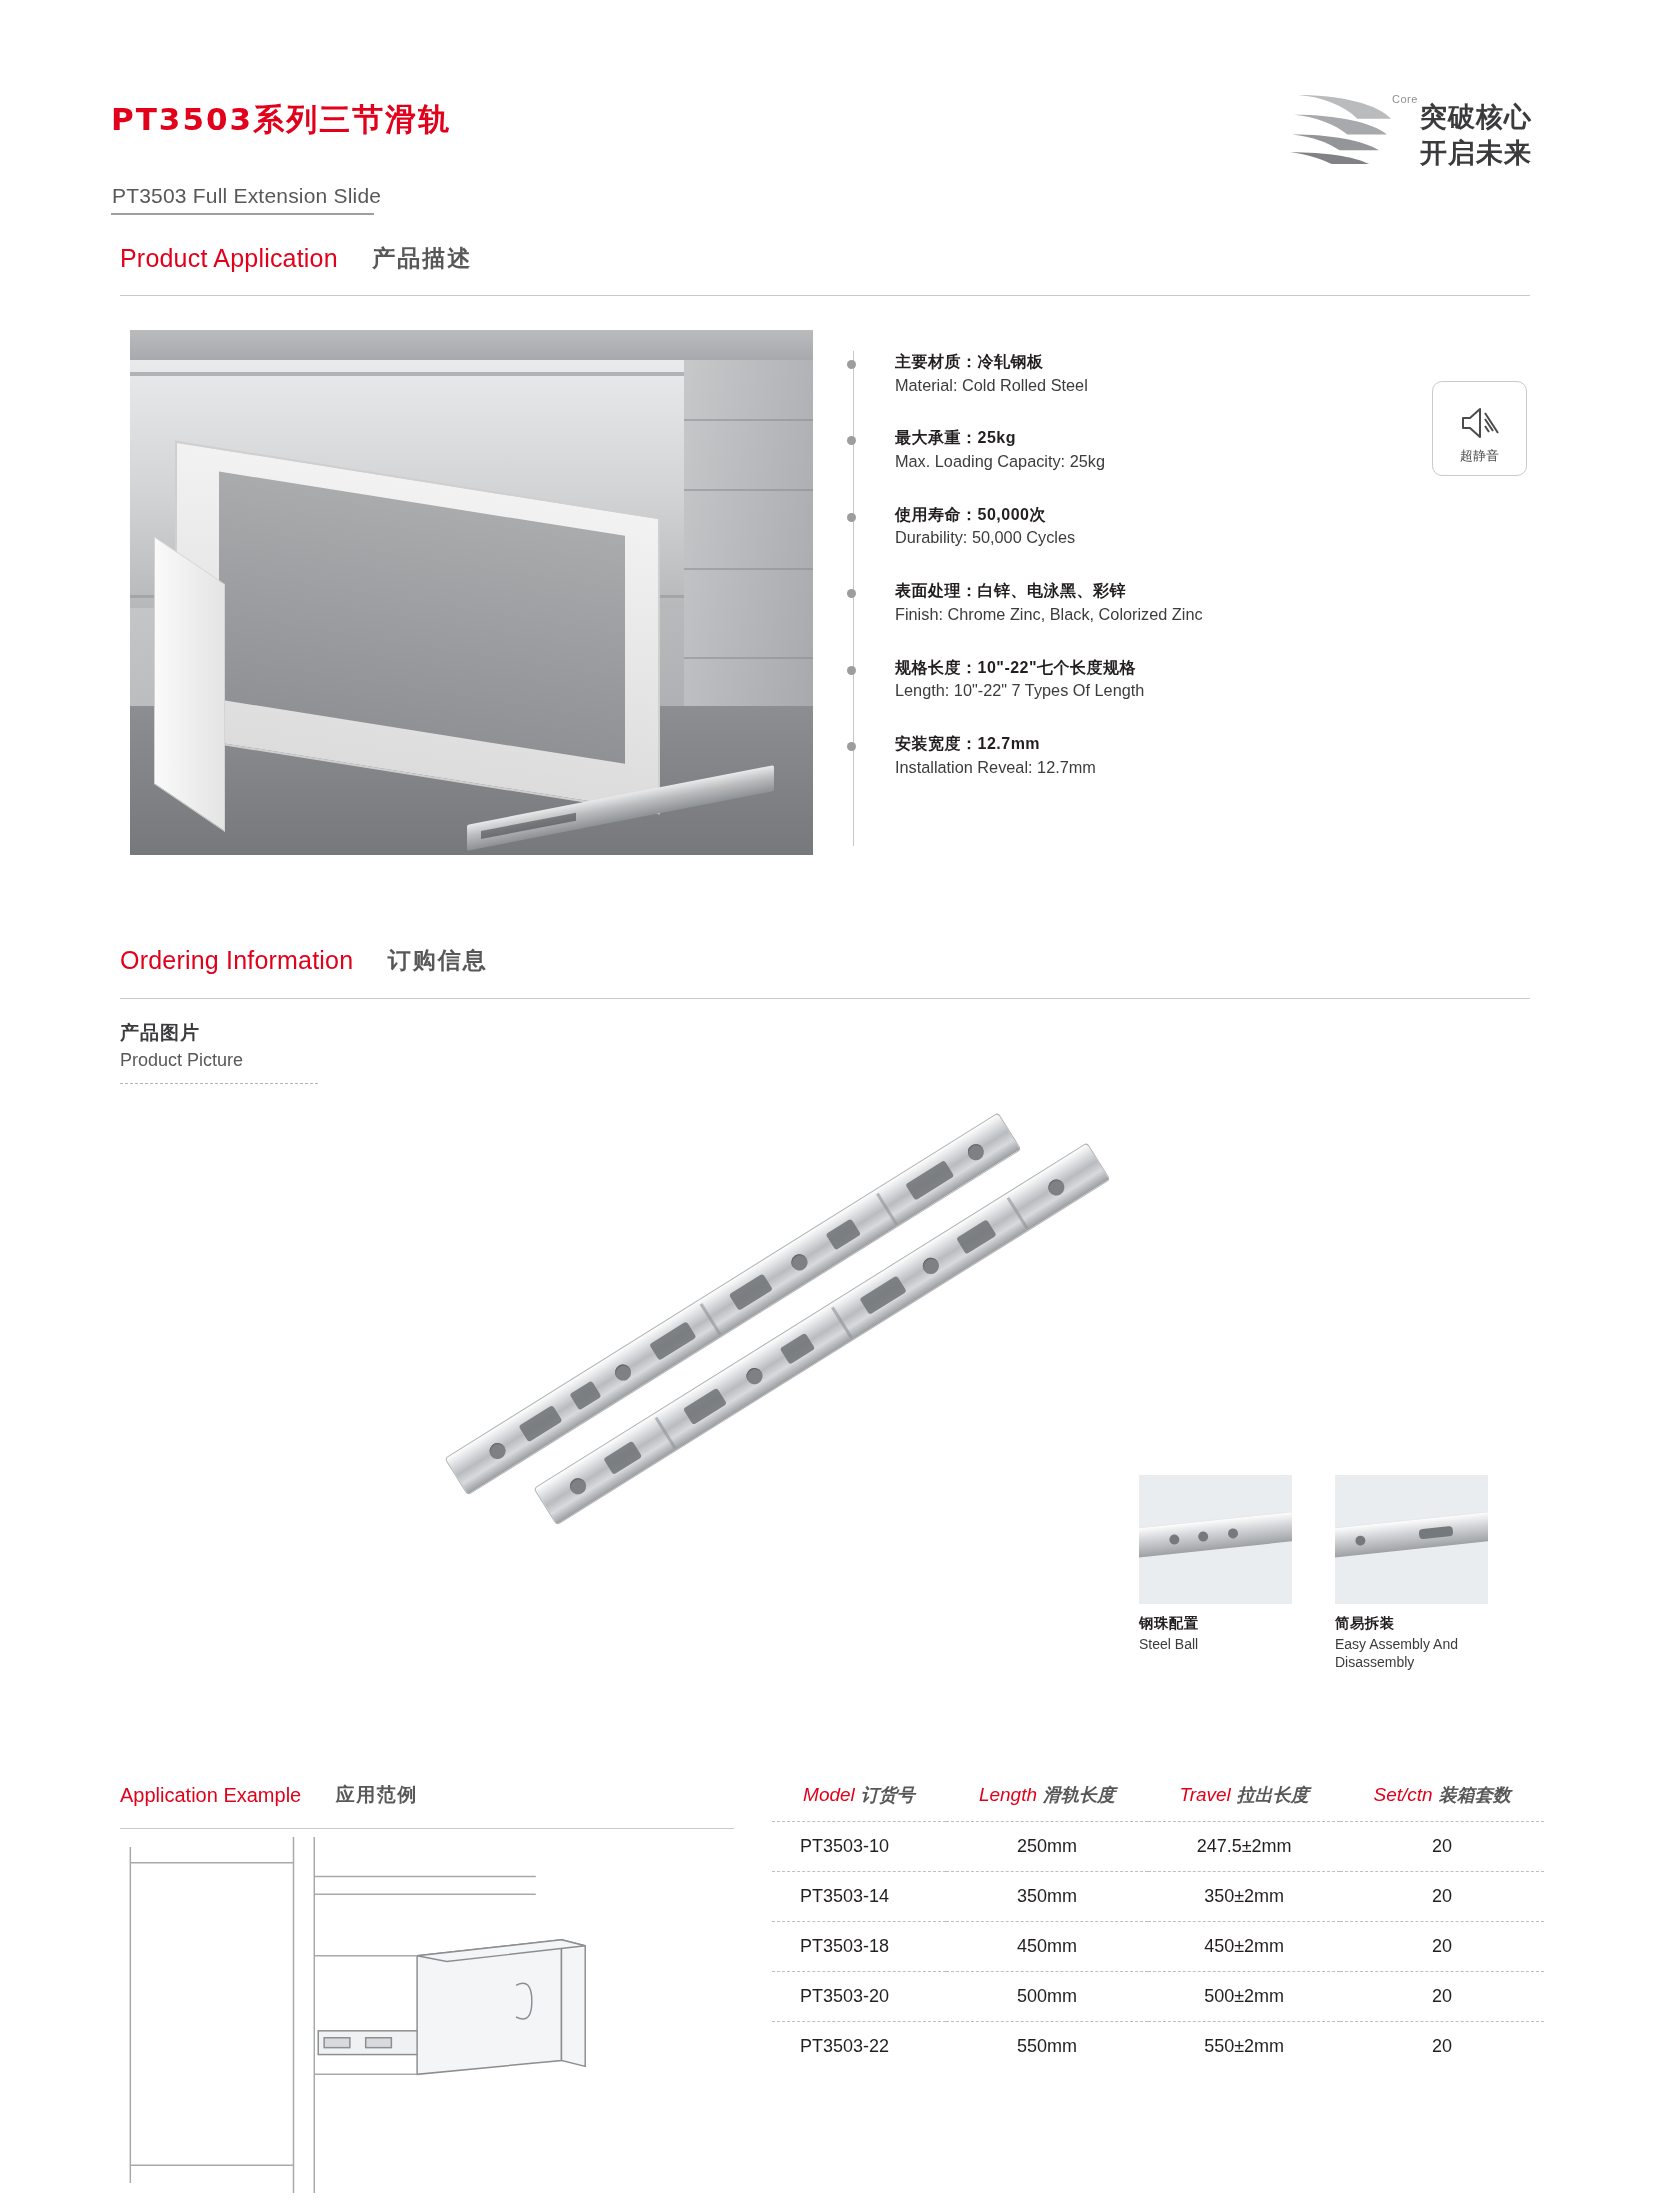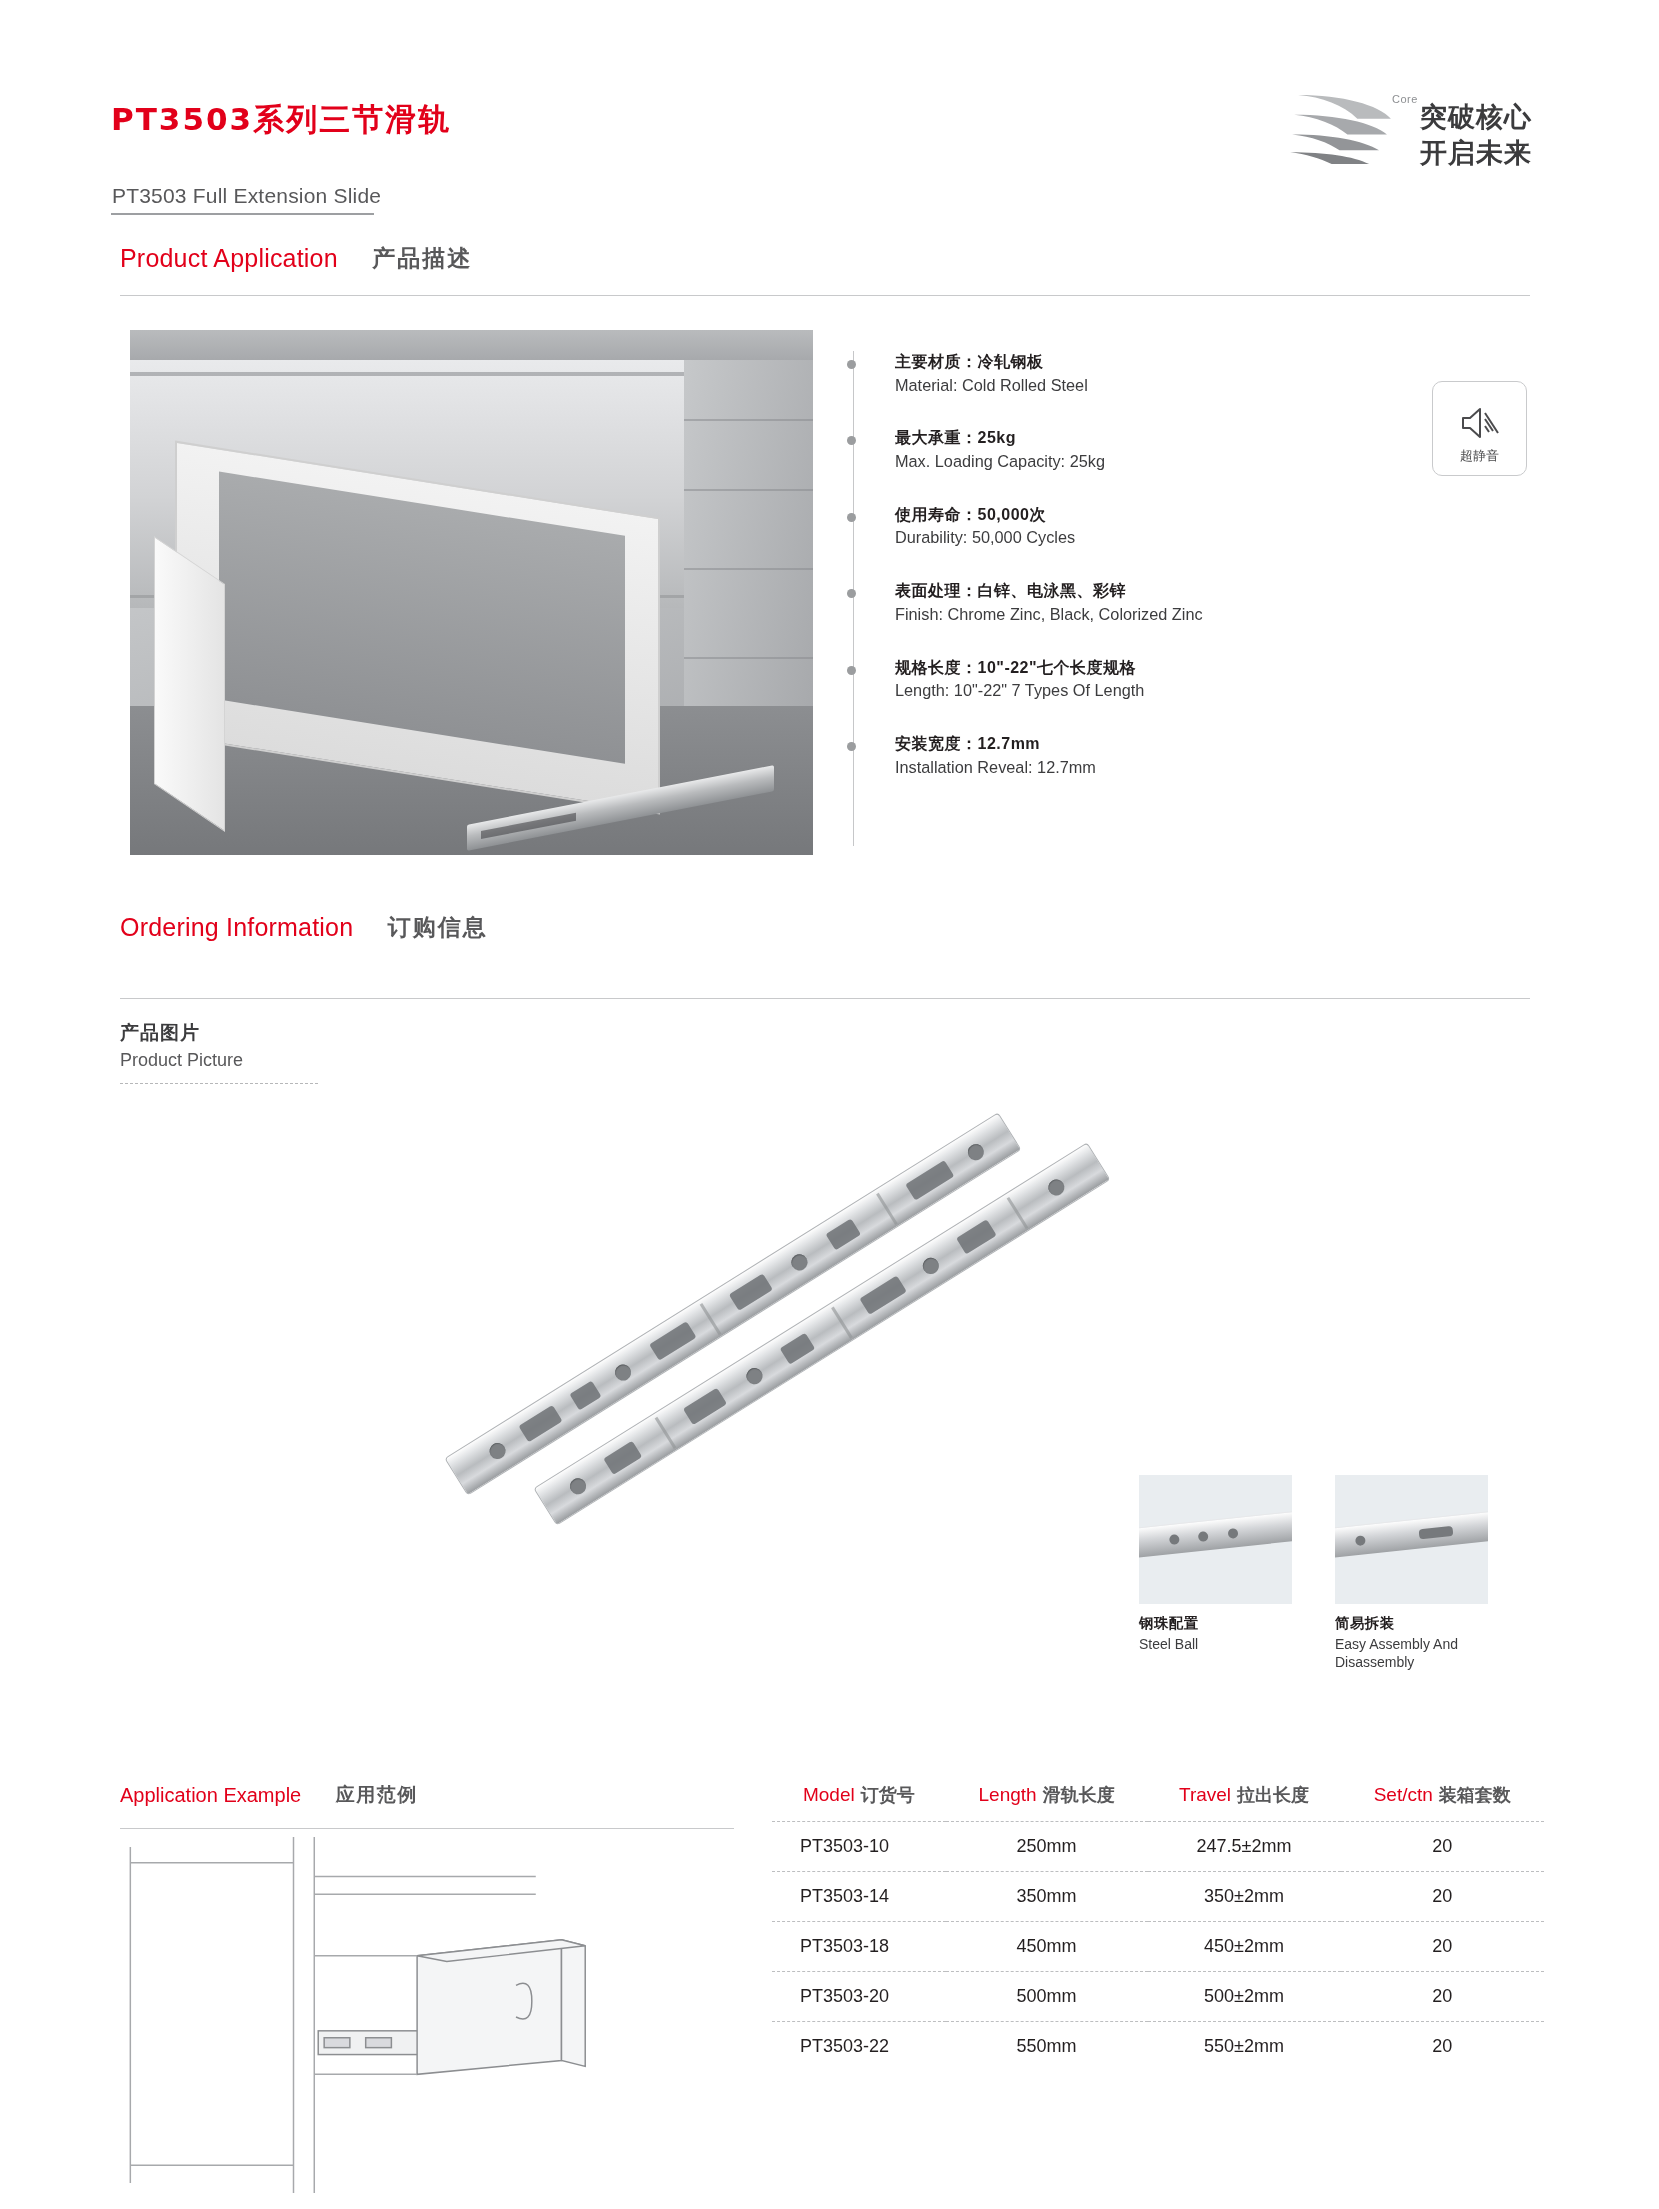--- a/index.html
+++ b/index.html
@@ -255,20 +255,21 @@
   }
   .app-drawing svg { display: block; }
 
   
   .table { position: absolute; left: 772px; top: 1777px; width: 772px; }
   .table table { border-collapse: collapse; width: 100%; }
   .table th {
     font-size: 19px; color: #e2001a; font-weight: normal;
     padding: 6px 0 14px 0;
     white-space: nowrap;
+    font-style: italic;
   }
   .table th .cn {
     color: #58585a; font-weight: bold; font-family: "DejaVu Sans", sans-serif;
     margin-left: 6px; font-size: 18px;
   }
   .table td {
     font-size: 18px; color: #231f20; text-align: center;
     padding: 14px 0;
     border-top: 1px dashed #bdbec0;
   }
@@ -359,21 +360,21 @@
 <div class="silent-badge">
   <svg class="mute-icon" width="42" height="38" viewBox="0 0 42 38">
     <path d="M4 14 h7 L21 5 v28 L11 24 H4 Z" fill="none" stroke="#4b4b4d" stroke-width="2" stroke-linejoin="round"></path>
     <line x1="26" y1="9" x2="39" y2="29" stroke="#4b4b4d" stroke-width="2"></line>
     <line x1="26" y1="15" x2="34" y2="27" stroke="#4b4b4d" stroke-width="2"></line>
     <line x1="26" y1="22" x2="30" y2="28" stroke="#4b4b4d" stroke-width="2"></line>
   </svg>
   <div class="label">超静音</div>
 </div>
 
-<div class="section-head" style="left:120px; top:912px;">
+<div class="section-head" style="left:120px; top:945px;">
   <span class="en">Ordering Information</span>
   <span class="cn">订购信息</span>
 </div>
 <div class="section-rule" style="left:120px; top:998px; width:1410px;"></div>
 
 <div class="sub-label">
   <div class="cn">产品图片</div>
   <div class="en">Product  Picture</div>
 </div>
 <div class="dashed-rule"></div>

